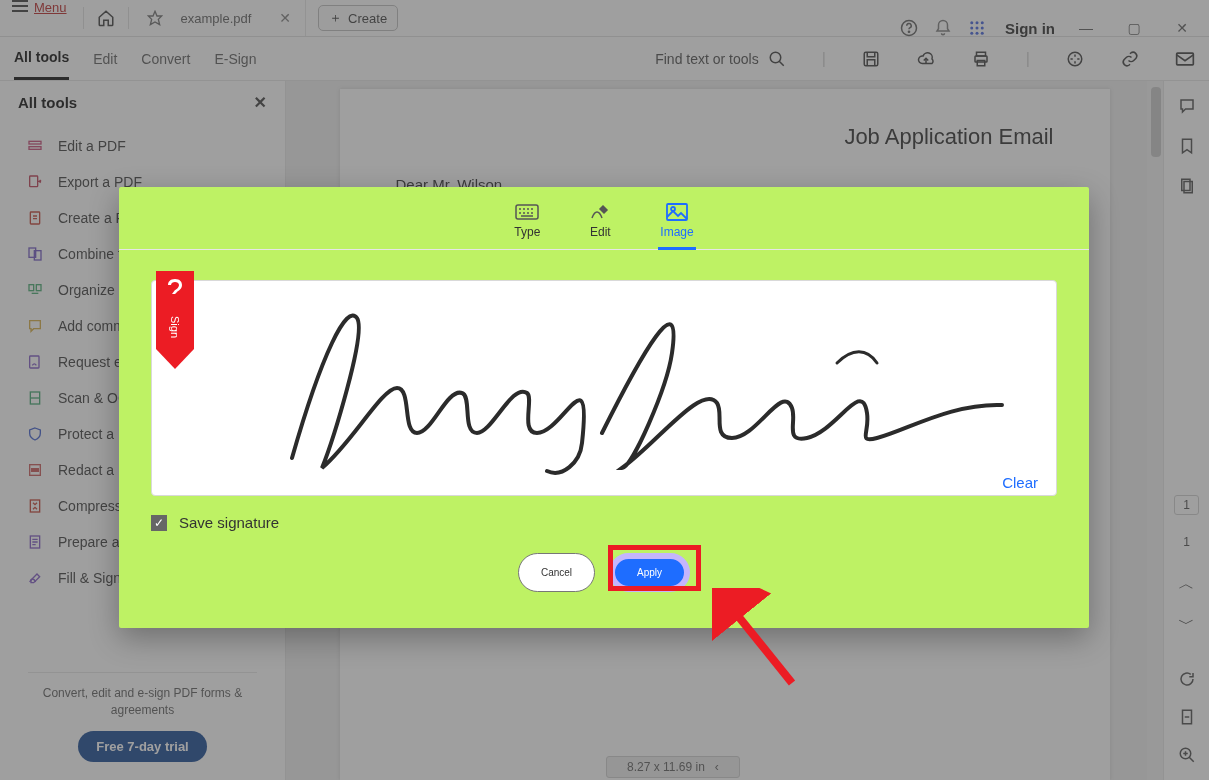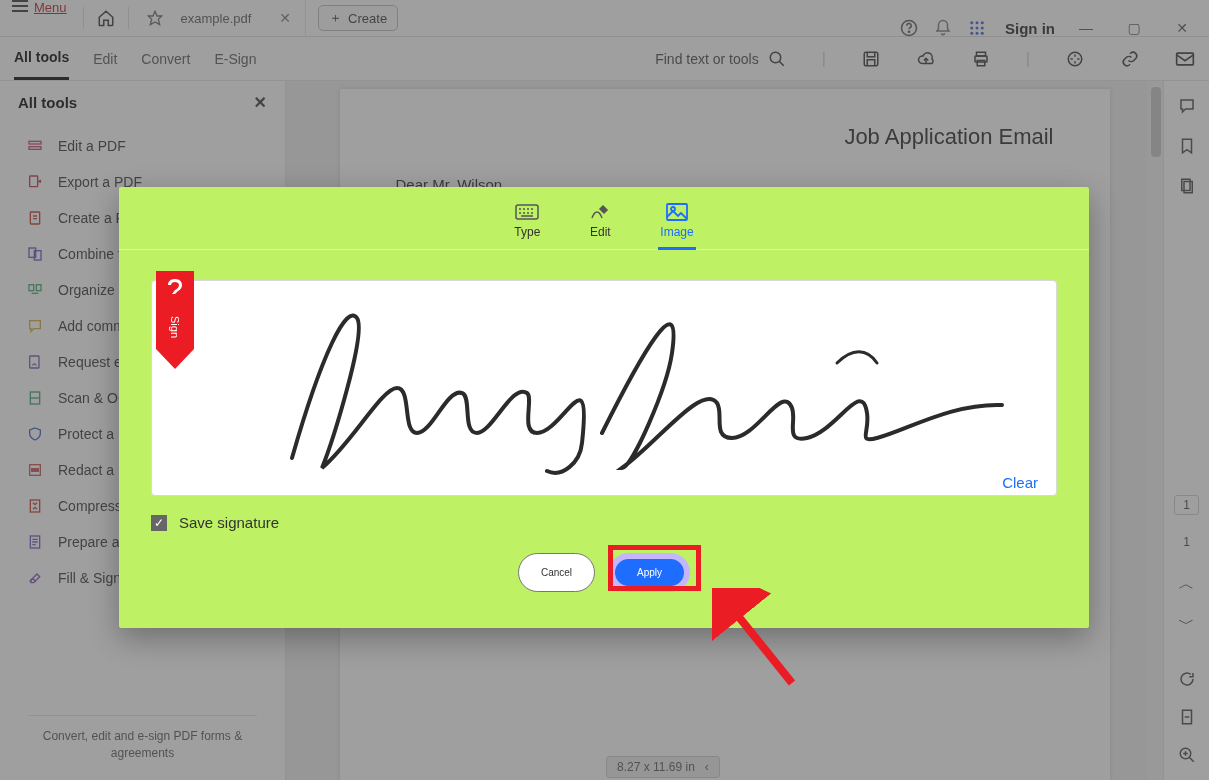--- a/index.html
+++ b/index.html
@@ -40,21 +40,21 @@
   .sb-item { display:flex; align-items:center; gap:14px; padding:9px 26px; font-size:14px; color:#333;}
   .sb-item .sic { width:18px; height:18px; display:flex; align-items:center; justify-content:center;}
   .sb-foot { text-align:center; padding:8px 10px 18px;}
   .sb-foot .desc { font-size:12px; color:#555; line-height:1.4;}
   .trial-btn { margin-top:12px; background:#0a3e8c; color:#fff; border:none; border-radius:20px; padding:8px 18px; font-size:13px; font-weight:600;}
 
   
   .doc-area { flex:1; position:relative; background:#ededed; display:flex; justify-content:center; }
   .paper { width:770px; background:#fff; margin-top:8px; padding:24px 56px; box-shadow:0 0 4px rgba(0,0,0,.15); color:#222; font-size:15px; line-height:1.65; font-family: Georgia, 'Times New Roman', serif; overflow: hidden;}
   .doc-title { text-align:right; font-size:22px; font-weight:500; margin:6px 0 18px; }
-  .status-bar { position:absolute; bottom:2px; left:320px; display:flex; align-items:center; gap:10px; font-size:12px; background:#eaeaea; border:1px solid #ccc; border-radius:3px; padding:3px 10px; color:#555;}
+  .status-bar { position:absolute; bottom:2px; left:320px; display:flex; align-items:center; gap:10px; font-size:12px; background:#eaeaea; border:1px solid #ccc; border-radius:3px; padding:3px 20px; color:#555;}
   .doc-scroll { position:absolute; right:0; top:0; width:16px; height:100%; background:#f2f2f2;}
   .doc-scroll .thumb { position:absolute; right:2px; top:6px; width:10px; height:70px; background:#c6c6c6; border-radius:4px;}
 
   
   .rail { width:46px; background:#fff; border-left:1px solid #e5e5e5; display:flex; flex-direction:column; align-items:center; gap:18px; padding-top:14px; color:#444;}
   .rail .ric { width:22px; height:22px; display:flex; align-items:center; justify-content:center;}
   .page-badge { border:1px solid #ccc; border-radius:3px; font-size:12px; padding:2px 8px; margin-top:280px;}
   .page-count { font-size:12px; margin-top:2px;}
   .rail .bottom { margin-top:auto; display:flex; flex-direction:column; align-items:center; gap:16px; padding-bottom:14px;}
 
@@ -328,20 +328,21 @@
               <path d="M4 18c3-6 6-6 9 0"></path>
               <path d="M15 6l4 4-9 9H6v-4z"></path>
             </svg>
           </span>
           <span>Fill &amp; Sign</span>
         </div>
     </div>
     <div class="sb-foot">
       <hr style="border:none;border-top:1px solid #e5e5e5;margin:0 18px 12px">
       <div class="desc">Convert, edit and e-sign PDF forms &amp; agreements</div>
+      <button class="trial-btn">Free 7-day trial</button>
     </div>
   </div>
 
   <div class="doc-area">
     <div class="paper">
       <div class="doc-title">Job Application Email</div>
       <p>Dear Mr. Wilson,</p><br>
       <p>I am writing to apply for the Marketing Coordinator position (Job ID: 78495) listed on your website. I found this role through LinkedIn on 15 October. My contact number is (312) 555-0147, and I am available to start immediately.</p><br>
       <p>With over four years of experience in digital marketing and analytics, I have managed campaigns with budgets exceeding $250,000. I develop strategies that consistently increase engagement. My recent analytics certification program strengthened my proficiency in data-driven decision-making, which I believe would benefit your team.</p><br>
       <p>I have attached my résumé and a portfolio of recent projects for review. I would welcome the chance to discuss how my background aligns with your goals. If not available, I am happy to arrange another convenient time.</p><br>

